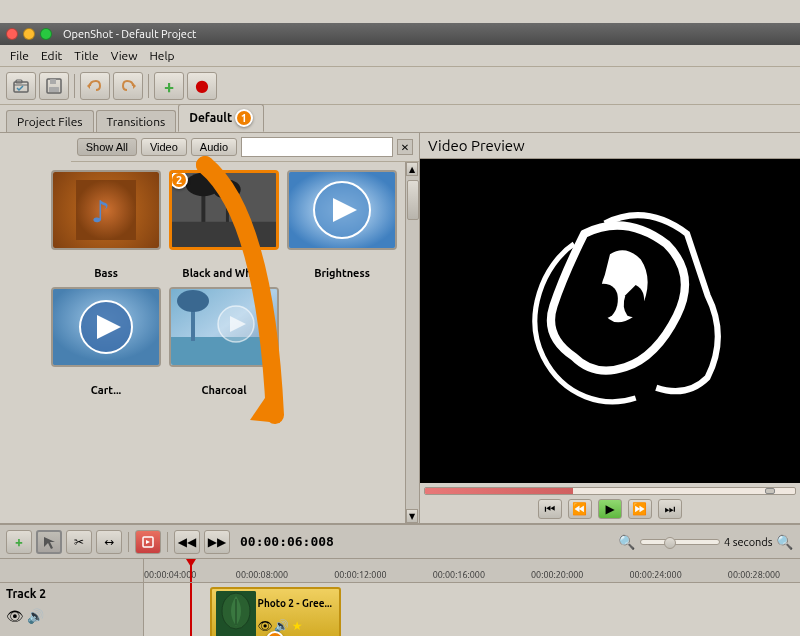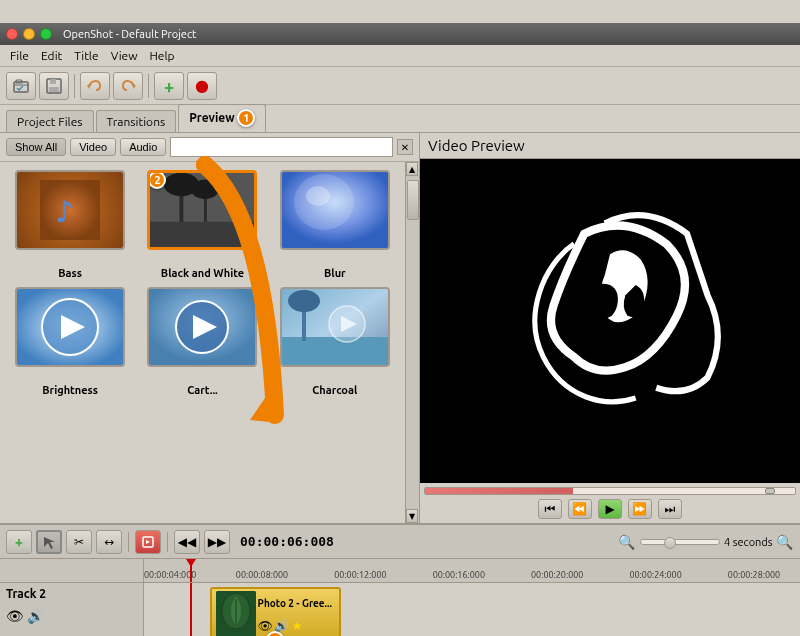--- a/index.html
+++ b/index.html
@@ -101,20 +101,21 @@
       height: 390px;
     }
 
     
     .left-panel {
       width: 420px;
       background: #d4d0c8;
       border-right: 1px solid #a0988c;
       display: flex;
       flex-direction: column;
+      align-items: flex-end;
     }
 
     
     .filter-bar {
       display: flex;
       align-items: center;
       padding: 4px 6px;
       gap: 4px;
       border-bottom: 1px solid #b0a898;
     }
@@ -561,21 +562,21 @@
 </div>
 
 <div class="tabbar">
   <div class="tab">
     <span>Project Files</span>
   </div>
   <div class="tab">
     <span>Transitions</span>
   </div>
   <div class="tab active">
-    <span>Preview</span>
+    <span>Default</span>
     <span class="badge-circle">1</span>
   </div>
 </div>
 
 <div class="main-area">
 
   <div class="left-panel">
 
     <div class="filter-bar">
       <button class="filter-btn active">Show All</button>
@@ -621,40 +622,20 @@
                 <rect x="0" y="50" width="106" height="26" fill="#3a3a3a"></rect>
               </svg>
             </div>
             <div style="position:absolute;top:-2px;left:-2px;">
               <span class="badge-circle">2</span>
             </div>
           </div>
           <div class="effect-label">Black and White</div>
         </div>
 
-        <div class="effect-item">
-          <div class="effect-thumb">
-            <div class="thumb-blur">
-              <svg width="106" height="76" viewBox="0 0 106 76">
-                <defs>
-                  <radialGradient id="blurGrad" cx="50%" cy="40%" r="55%">
-                    <stop offset="0%" stop-color="#c0d8f8"></stop>
-                    <stop offset="60%" stop-color="#7090e0"></stop>
-                    <stop offset="100%" stop-color="#3060c0"></stop>
-                  </radialGradient>
-                </defs>
-                <rect width="106" height="76" fill="url(#blurGrad)"></rect>
-
-                <ellipse cx="42" cy="30" rx="30" ry="28" fill="rgba(255,255,255,0.15)"></ellipse>
-                <ellipse cx="36" cy="24" rx="12" ry="10" fill="rgba(255,255,255,0.3)"></ellipse>
-              </svg>
-            </div>
-          </div>
-          <div class="effect-label">Blur</div>
-        </div>
 
         <div class="effect-item">
           <div class="effect-thumb">
             <div class="thumb-brightness">
               <svg width="106" height="76" viewBox="0 0 106 76">
                 <defs>
                   <radialGradient id="brightGrad" cx="50%" cy="50%" r="55%">
                     <stop offset="0%" stop-color="#d8eeff"></stop>
                     <stop offset="100%" stop-color="#4080c0"></stop>
                   </radialGradient>

